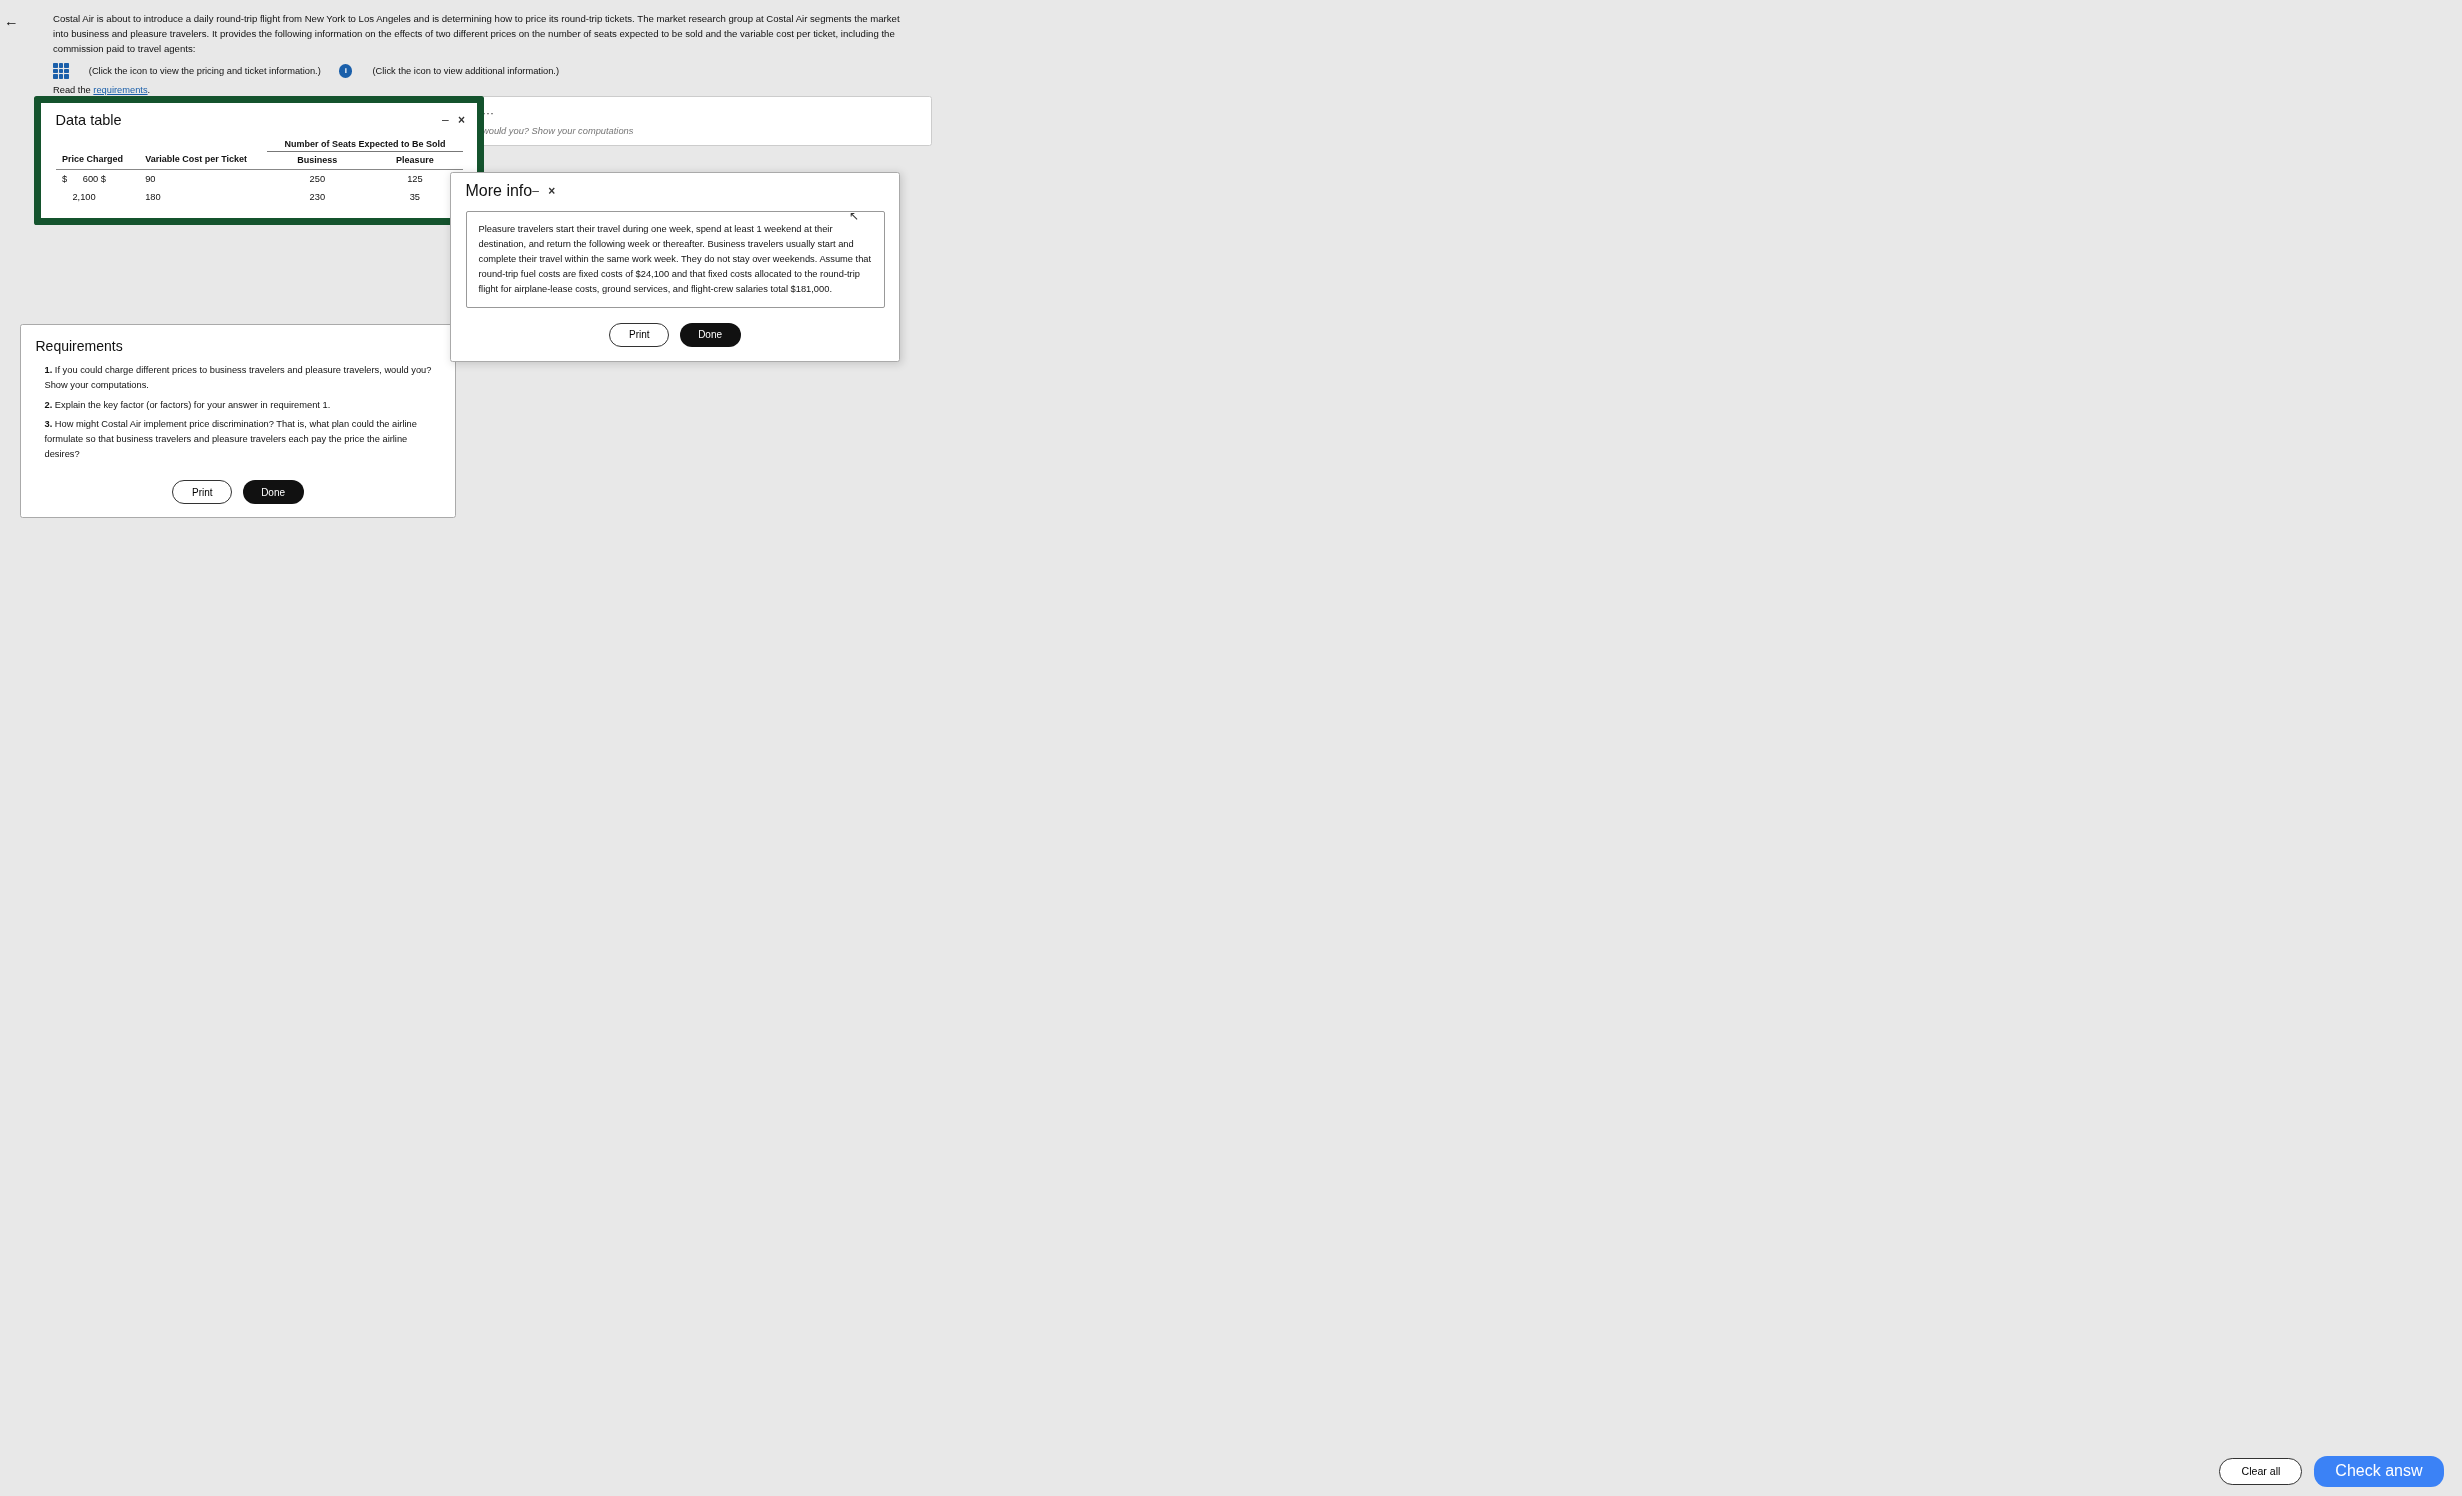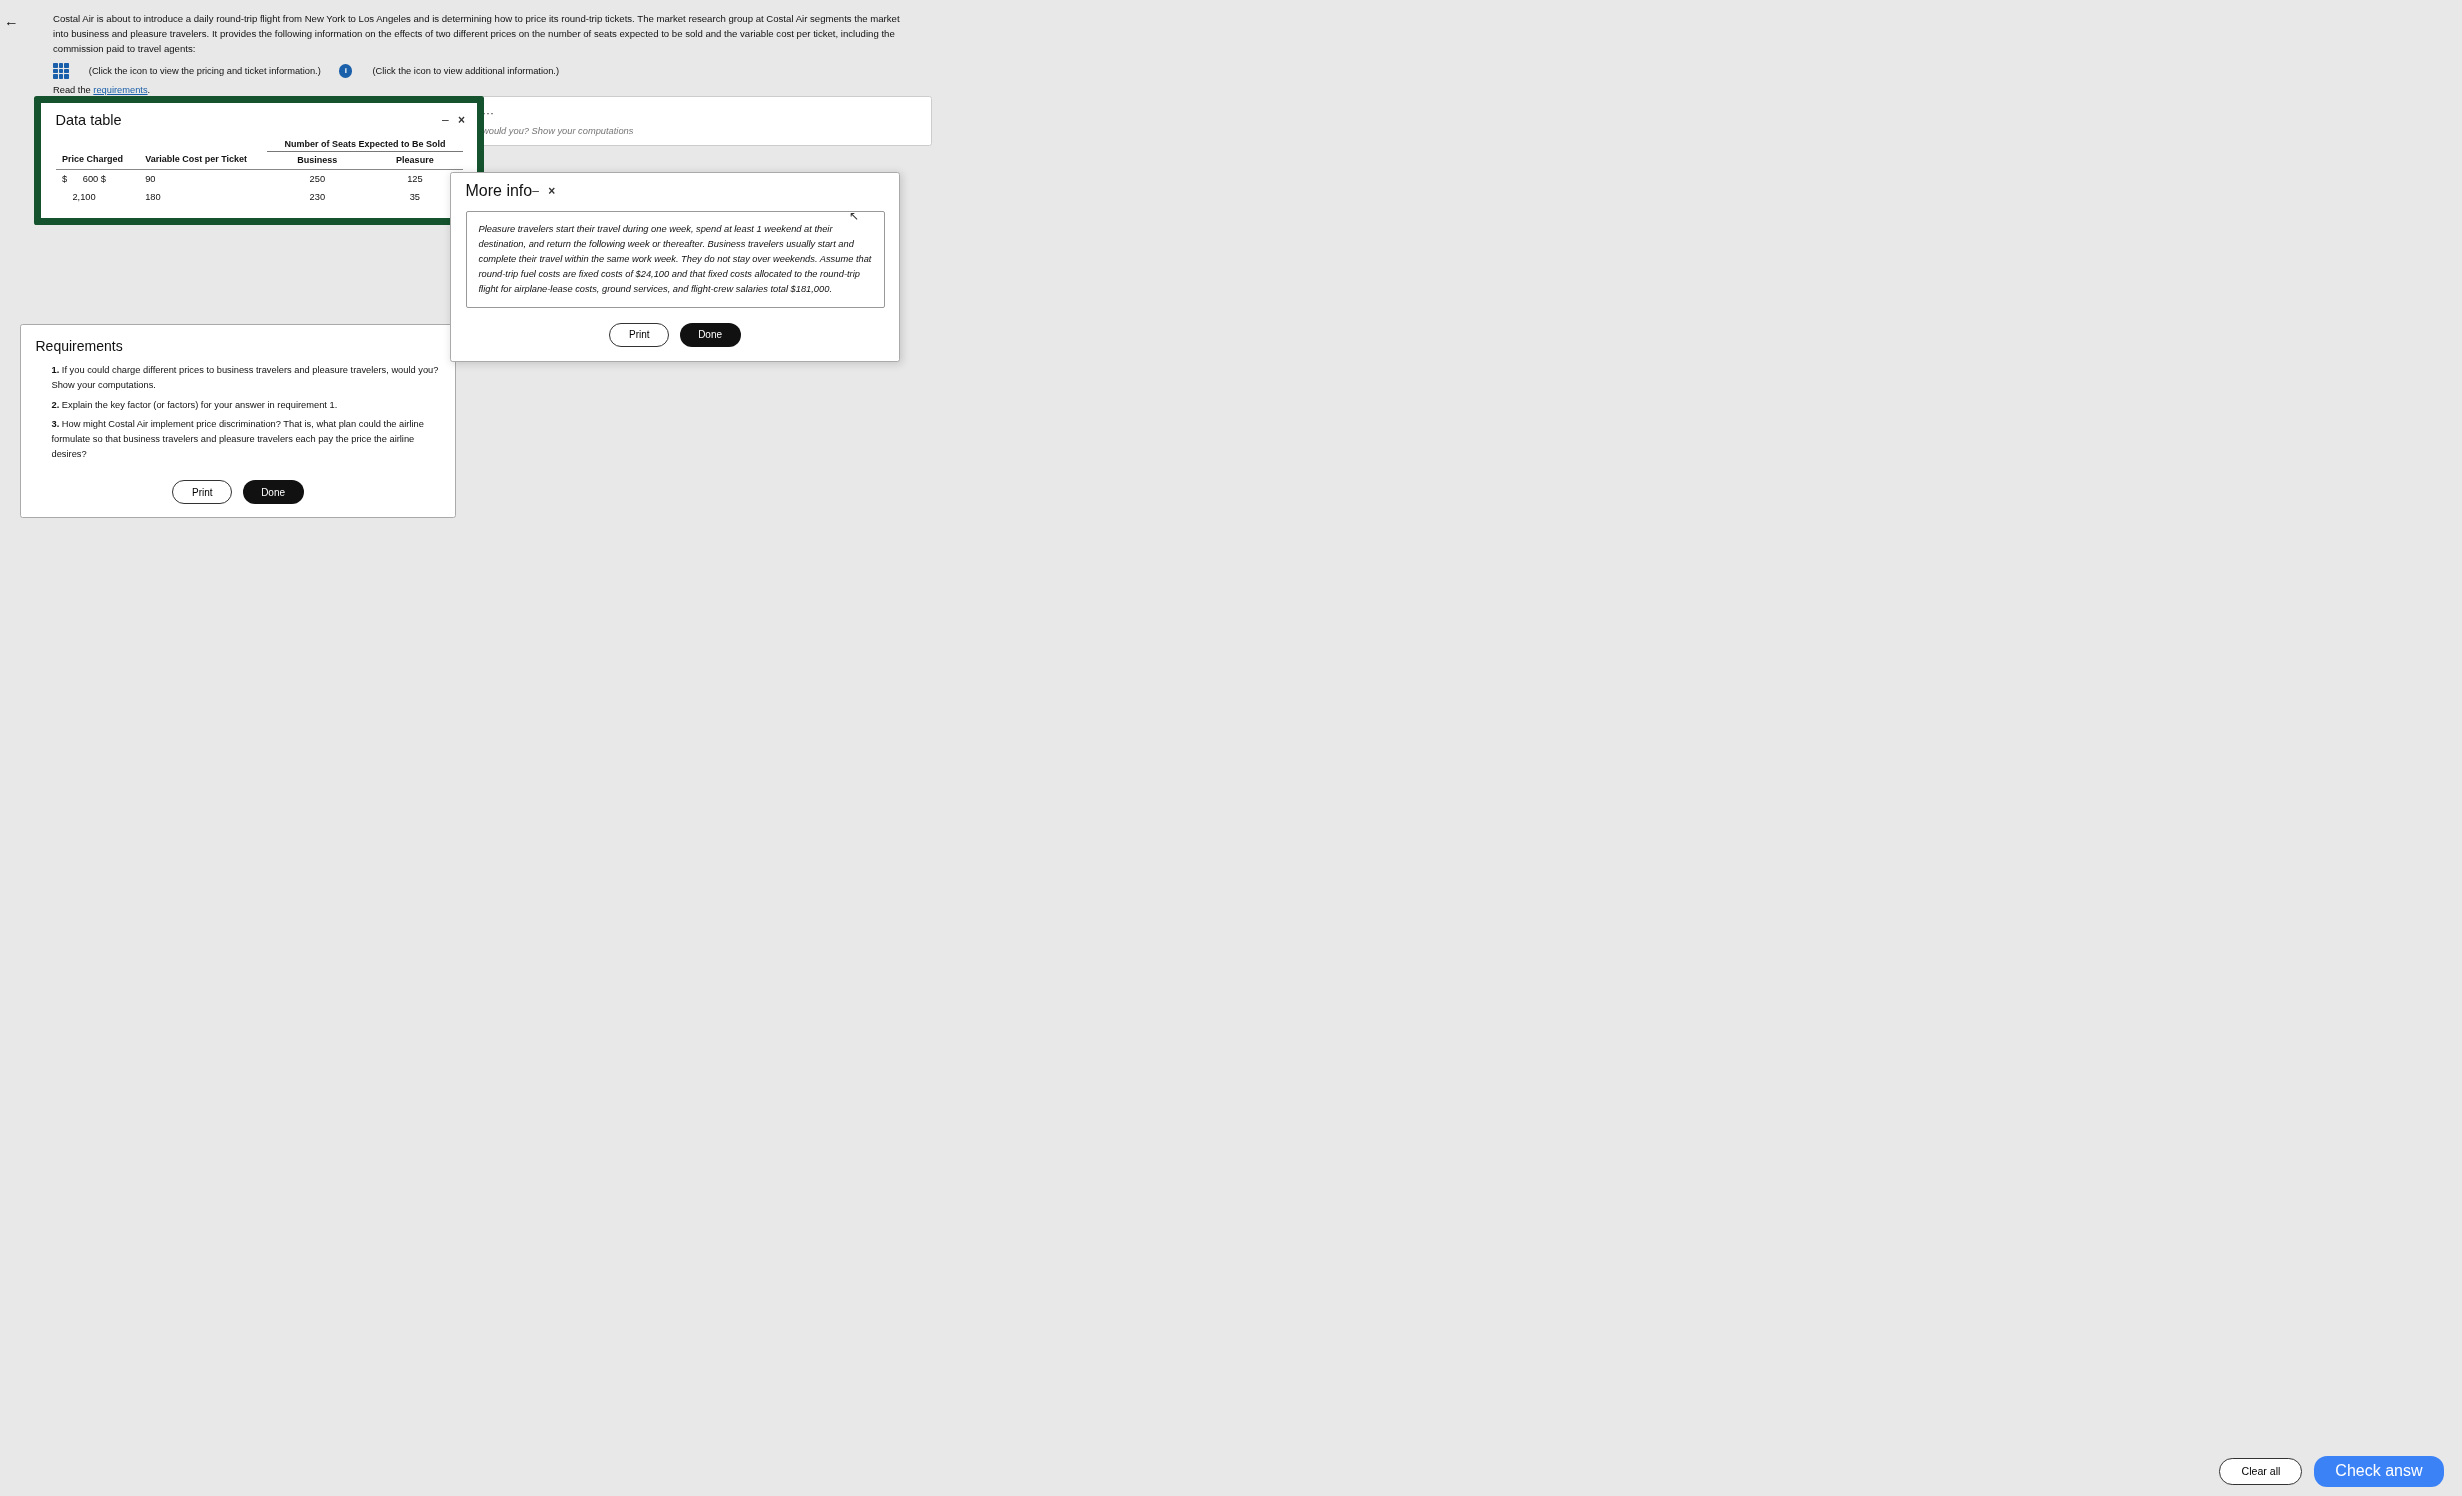--- a/index.html
+++ b/index.html
@@ -183,21 +183,21 @@
 
     .req-list {
       font-size: 9.3px;
       line-height: 1.6;
       margin-left: 0;
       padding-left: 0;
     }
 
     .req-list li {
       margin-bottom: 4.6px;
-      margin-left: 16px;
+      margin-left: 9px;
       list-style: none;
     }
 
     .req-list li .num {
       font-weight: bold;
     }
 
     .req-buttons {
       display: flex;
       gap: 10.6px;
@@ -255,21 +255,20 @@
     }
 
     .more-info-text-box {
       border: 0.7px solid #999;
       border-radius: 2px;
       padding: 10.6px 12px;
       font-size: 9.3px;
       line-height: 1.6;
       color: #111;
       background: white;
-      font-style: italic;
     }
 
     .more-info-buttons {
       display: flex;
       gap: 10.6px;
       margin-top: 14.5px;
       justify-content: center;
     }
 
     

